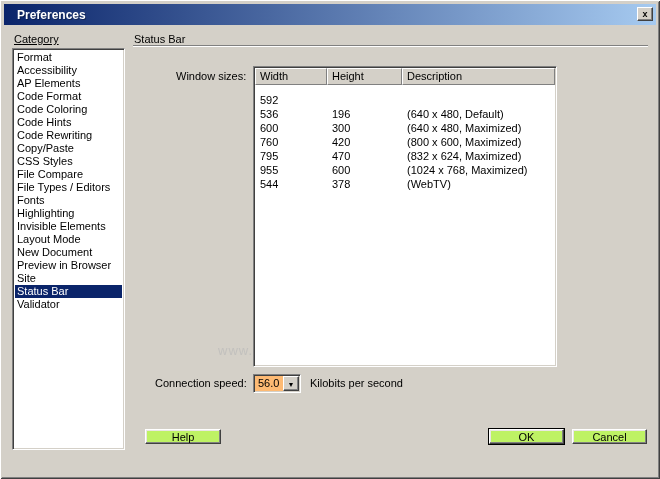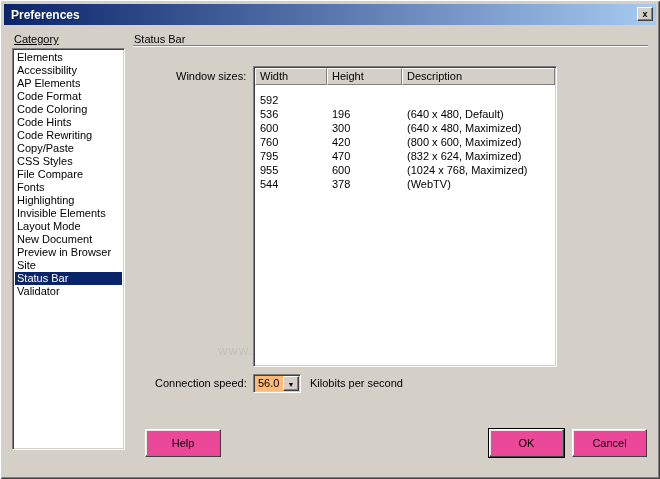--- a/index.html
+++ b/index.html
@@ -21,21 +21,21 @@
       inset -2px -2px 0 #808080;
     overflow: hidden;
   }
   .titlebar {
     position: absolute; left: 4px; top: 4px; right: 4px; height: 21px;
     background: linear-gradient(to right, #0a246a, #a6caf0);
     display: flex; align-items: center;
   }
   .titlebar .title {
     color: #ffffff; font-weight: bold; font-size: 12px;
-    padding-left: 7px;
+    padding-left: 13px;
     text-shadow: 1px 1px 0 rgba(0,0,0,0.3);
   }
   .close-btn {
     position: absolute; right: 3px; top: 3px;
     width: 16px; height: 14px;
     background: #d4d0c8;
     border: 1px solid;
     border-color: #ffffff #404040 #404040 #ffffff;
     box-shadow: inset -1px -1px 0 #808080;
     font-family: "Liberation Sans", sans-serif;
@@ -106,22 +106,22 @@
   .combo-arrow {
     position: absolute; right: 1px; top: 1px; bottom: 1px; width: 16px;
     background: #d4d0c8;
     border: 1px solid;
     border-color: #ffffff #404040 #404040 #ffffff;
     box-shadow: inset -1px -1px 0 #808080;
     font-size: 7px; line-height: 15px; text-align: center;
   }
   .conn-suffix { position: absolute; left: 310px; top: 377px; }
   .btn {
-    position: absolute; top: 429px; height: 28px; width: 75px;
-    background: #ec4899;
+    position: absolute; top: 429px; height: 15px; width: 75px;
+    background: #bef264;
     border: 1px solid;
     border-color: #ffffff #404040 #404040 #ffffff;
     box-shadow: inset -1px -1px 0 #808080, inset 1px 1px 0 #e9e7e3;
     font-family: "Liberation Sans", sans-serif;
     font-size: 11px; color: #000;
     cursor: default; padding: 0;
   }
   .btn.help { left: 145px; width: 76px; }
   .btn.ok { left: 489px; box-shadow: 0 0 0 1px #000000, inset -1px -1px 0 #808080, inset 1px 1px 0 #e9e7e3; }
   .btn.cancel { left: 572px; }
@@ -141,30 +141,31 @@
   <div class="titlebar">
     <span class="title">Preferences</span>
     <button class="close-btn">
       <span>x</span>
     </button>
   </div>
 
   <div class="category-label">Category</div>
 
   <div class="listbox" id="category-list">
-      <div class="list-item">Elements</div>
+      <div class="list-item">Format</div>
       <div class="list-item">Accessibility</div>
       <div class="list-item">AP Elements</div>
       <div class="list-item">Code Format</div>
       <div class="list-item">Code Coloring</div>
       <div class="list-item">Code Hints</div>
       <div class="list-item">Code Rewriting</div>
       <div class="list-item">Copy/Paste</div>
       <div class="list-item">CSS Styles</div>
       <div class="list-item">File Compare</div>
+      <div class="list-item">File Types / Editors</div>
       <div class="list-item">Fonts</div>
       <div class="list-item">Highlighting</div>
       <div class="list-item">Invisible Elements</div>
       <div class="list-item">Layout Mode</div>
       <div class="list-item">New Document</div>
       <div class="list-item">Preview in Browser</div>
       <div class="list-item">Site</div>
       <div class="list-item selected">Status Bar</div>
       <div class="list-item">Validator</div>
     </div>

